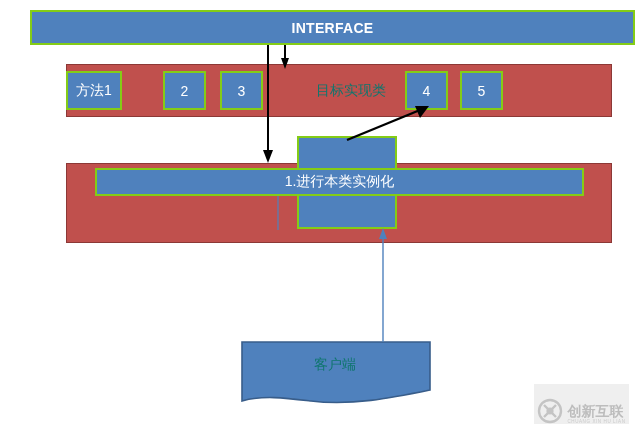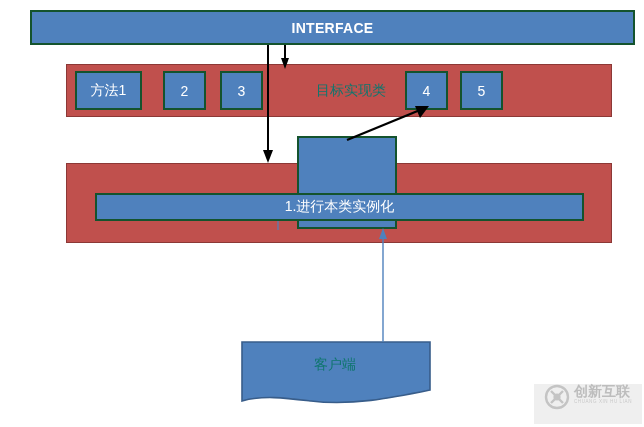--- a/index.html
+++ b/index.html
@@ -15,21 +15,21 @@
     width: 644px;
     height: 427px;
     background: #ffffff;
     overflow: hidden;
   }
 
   
   .blue-box {
     position: absolute;
     background: #4F81BD;
-    border: 2px solid #14532d;
+    border: 2px solid #84cc16;
     box-sizing: border-box;
     color: #ffffff;
     display: flex;
     align-items: center;
     justify-content: center;
     text-align: right;
     white-space: nowrap;
   }
   .red-band {
     position: absolute;
@@ -68,21 +68,21 @@
     top: 163px;
     width: 546px;
     height: 80px;
   }
 
   .method-box {
     top: 71px;
     height: 39px;
     font-size: 14px;
   }
-  #method-box-1 { left: 75px;  width: 67px; }
+  #method-box-1 { left: 66px;  width: 56px; }
   #method-box-2 { left: 163px; width: 43px; }
   #method-box-3 { left: 220px; width: 43px; }
   #method-box-4 { left: 405px; width: 43px; }
   #method-box-5 { left: 460px; width: 43px; }
 
   #target-class-label {
     left: 296px;
     top: 76px;
     width: 110px;
     height: 30px;
@@ -95,21 +95,20 @@
     width: 100px;
     height: 93px;
   }
   #instance-bar {
     left: 95px;
     top: 168px;
     width: 489px;
     height: 28px;
     font-size: 14px;
     z-index: 5;
-    margin-top: 25px;
   }
 
   
   #client-shape {
     position: absolute;
     left: 241px;
     top: 340px;
     width: 190px;
     height: 64px;
   }
@@ -130,25 +129,25 @@
     width: 644px;
     height: 427px;
     pointer-events: none;
   }
 
   
   #watermark {
     position: absolute;
     left: 534px;
     top: 384px;
-    width: 108px;
+    width: 95px;
     height: 40px;
     background: #EFEFEF;
     display: flex;
-    align-items: flex-start;
+    align-items: flex-end;
     justify-content: center;
     gap: 4px;
   }
   #watermark .wm-mark {
     width: 26px;
     height: 26px;
     flex: 0 0 auto;
   }
   #watermark .wm-text {
     display: flex;

